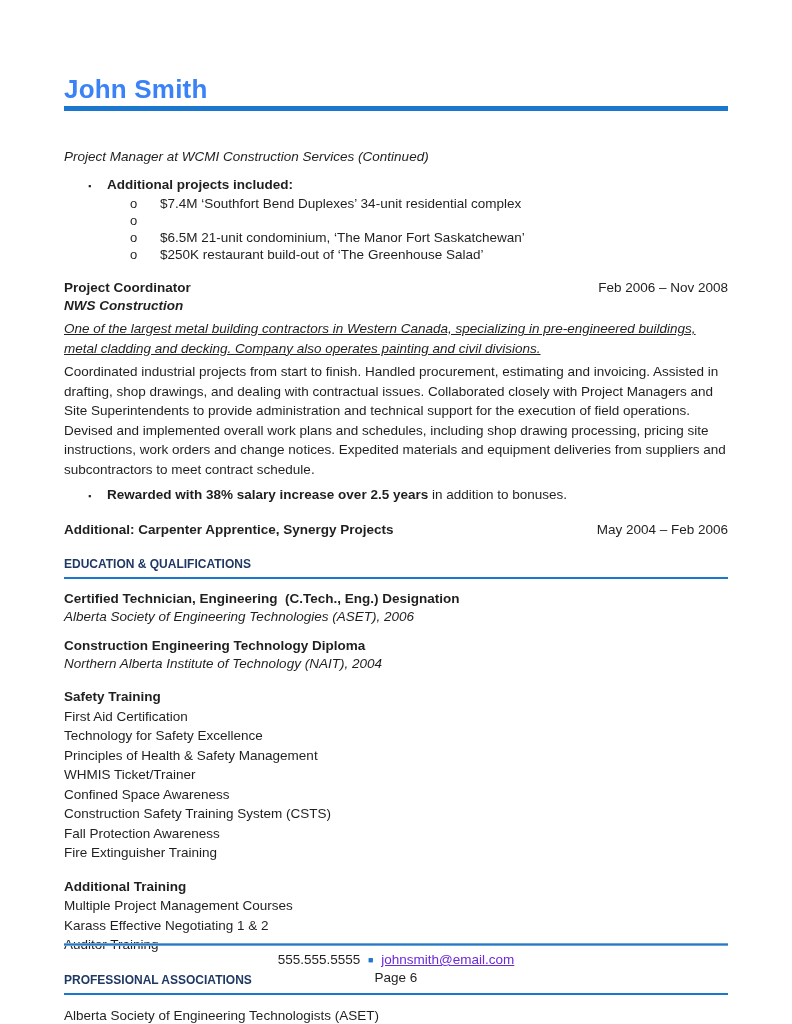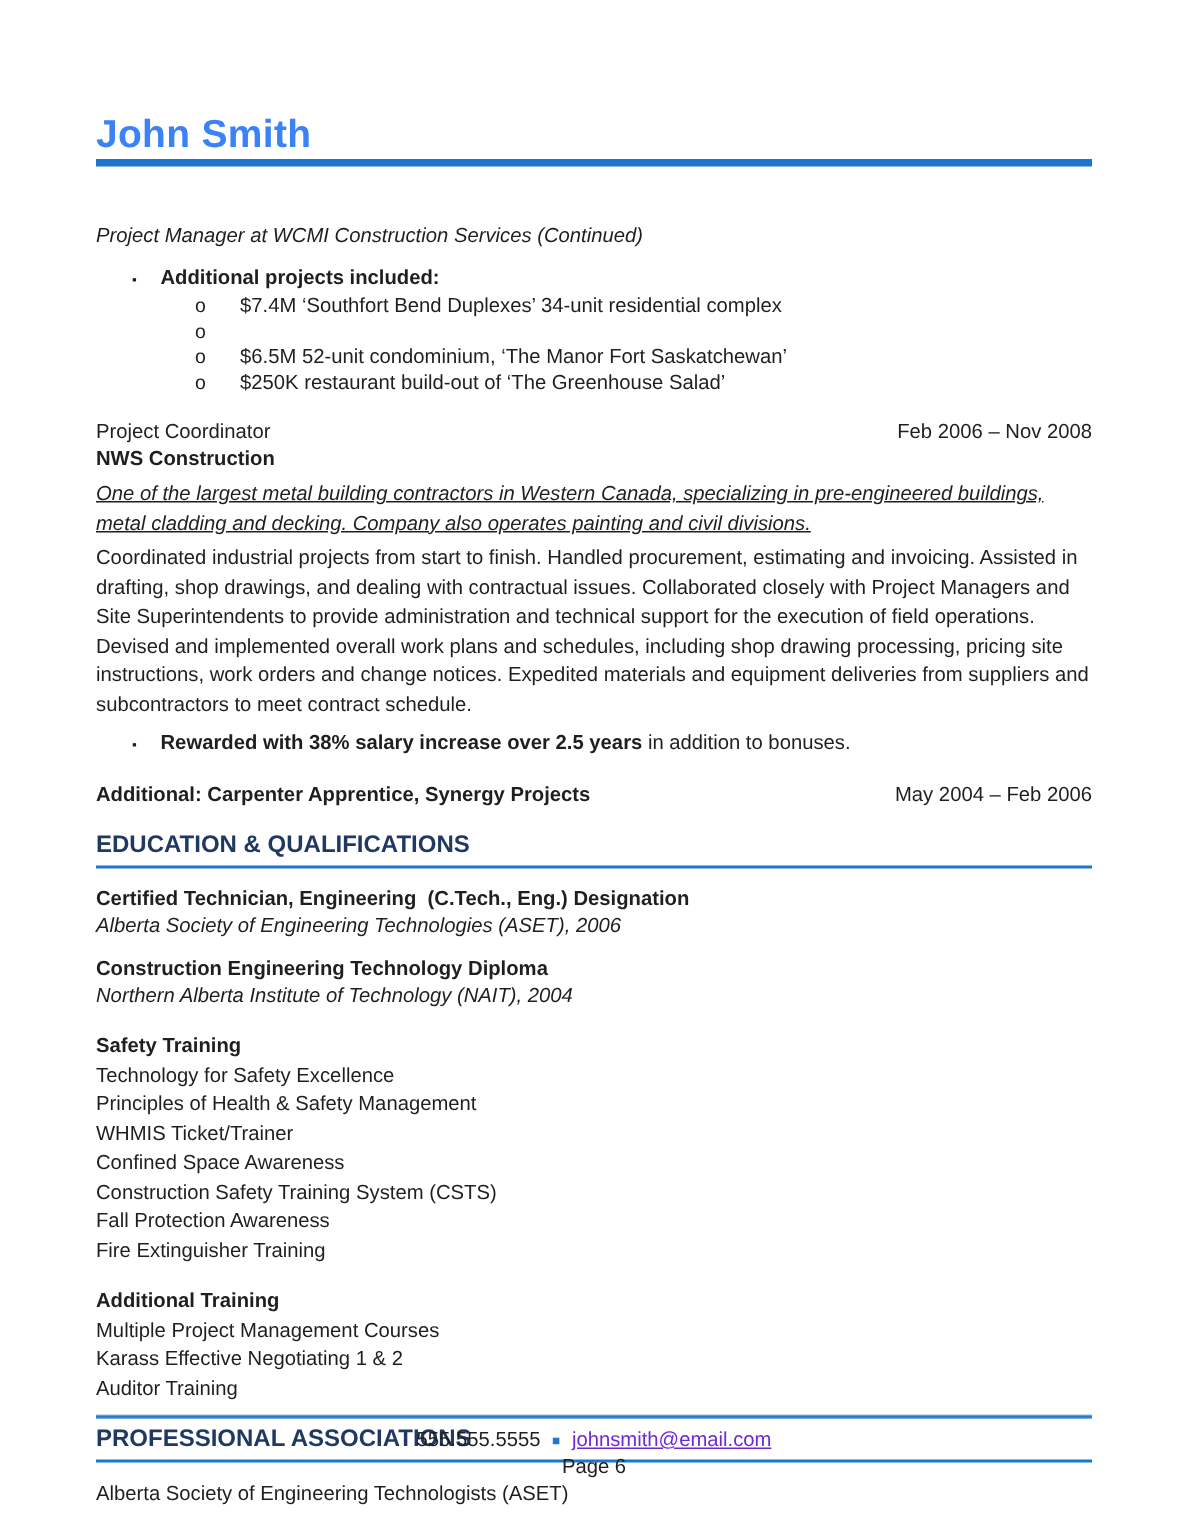--- a/index.html
+++ b/index.html
@@ -27,32 +27,32 @@
   .bullet-row { display:flex; align-items:baseline; }
   .bullet-row.l1 { padding-left:24px; line-height:18px; }
   .bullet-row.l1 .marker { width:19px; font-size:9px; flex:none; }
   .bullet-row.l2 { padding-left:66px; line-height:17px; }
   .bullet-row.l2 .marker { width:30px; font-size:13px; flex:none; }
   .bold { font-weight:700; }
 
   
   .role { margin-top:16px; }
   .role-header { display:flex; justify-content:space-between; align-items:baseline; line-height:18px; }
-  .role-title { font-weight:400; }
+  .role-title { font-weight:700; }
   .role-dates { font-weight:400; }
-  .company-name { font-weight:700; line-height:18px; }
+  .company-name { font-weight:700; font-style:italic; line-height:18px; }
   .company-desc { font-style:italic; margin-top:4px; line-height:19.5px;text-decoration:underline; }
   .role-summary { margin-top:4px; line-height:19.5px; }
   .highlight-row { margin-top:7px; }
 
   .additional-role { display:flex; justify-content:space-between; align-items:baseline; margin-top:15px; }
 
   
   .section-title {
-    font-size:16px; line-height:16px; font-weight:700; color:#1F3864;
+    font-size:12px; line-height:16px; font-weight:700; color:#1F3864;
     border-bottom:2px solid #1B77CD; padding-bottom:5px;
     margin-top:17px; margin-bottom:11px;
   }
   .credential { margin-bottom:11px; }
   .credential-title { font-weight:700; line-height:18px; }
   .credential-inst { font-style:italic; line-height:18px; }
   .training-heading { font-weight:700; line-height:19.5px; margin-top:14px; }
   .training-item { line-height:19.5px; }
 
   
@@ -82,21 +82,21 @@
     </div>
     <div class="bullet-row l2">
       <span class="marker">o</span>
       <span>$7.4M ‘Southfort Bend Duplexes’ 34-unit residential complex</span>
     </div>
     <div class="bullet-row l2">
       <span class="marker">o</span>
     </div>
     <div class="bullet-row l2">
       <span class="marker">o</span>
-      <span>$6.5M 52-unit condominium, ‘The Manor Fort Saskatchewan’</span>
+      <span>$6.5M 21-unit condominium, ‘The Manor Fort Saskatchewan’</span>
     </div>
     <div class="bullet-row l2">
       <span class="marker">o</span>
       <span>$250K restaurant build-out of ‘The Greenhouse Salad’</span>
     </div>
   </div>
 
   <section class="role">
     <div class="role-header">
       <span class="role-title">Project Coordinator</span>
@@ -122,20 +122,21 @@
     <div class="credential">
       <div class="credential-title">Certified Technician, Engineering&nbsp; (C.Tech., Eng.) Designation</div>
       <div class="credential-inst">Alberta Society of Engineering Technologies (ASET), 2006</div>
     </div>
     <div class="credential">
       <div class="credential-title">Construction Engineering Technology Diploma</div>
       <div class="credential-inst">Northern Alberta Institute of Technology (NAIT), 2004</div>
     </div>
 
     <div class="training-heading">Safety Training</div>
+    <div class="training-item">First Aid Certification</div>
     <div class="training-item">Technology for Safety Excellence</div>
     <div class="training-item">Principles of Health &amp; Safety Management</div>
     <div class="training-item">WHMIS Ticket/Trainer</div>
     <div class="training-item">Confined Space Awareness</div>
     <div class="training-item">Construction Safety Training System (CSTS)</div>
     <div class="training-item">Fall Protection Awareness</div>
     <div class="training-item">Fire Extinguisher Training</div>
 
     <div class="training-heading">Additional Training</div>
     <div class="training-item">Multiple Project Management Courses</div>

